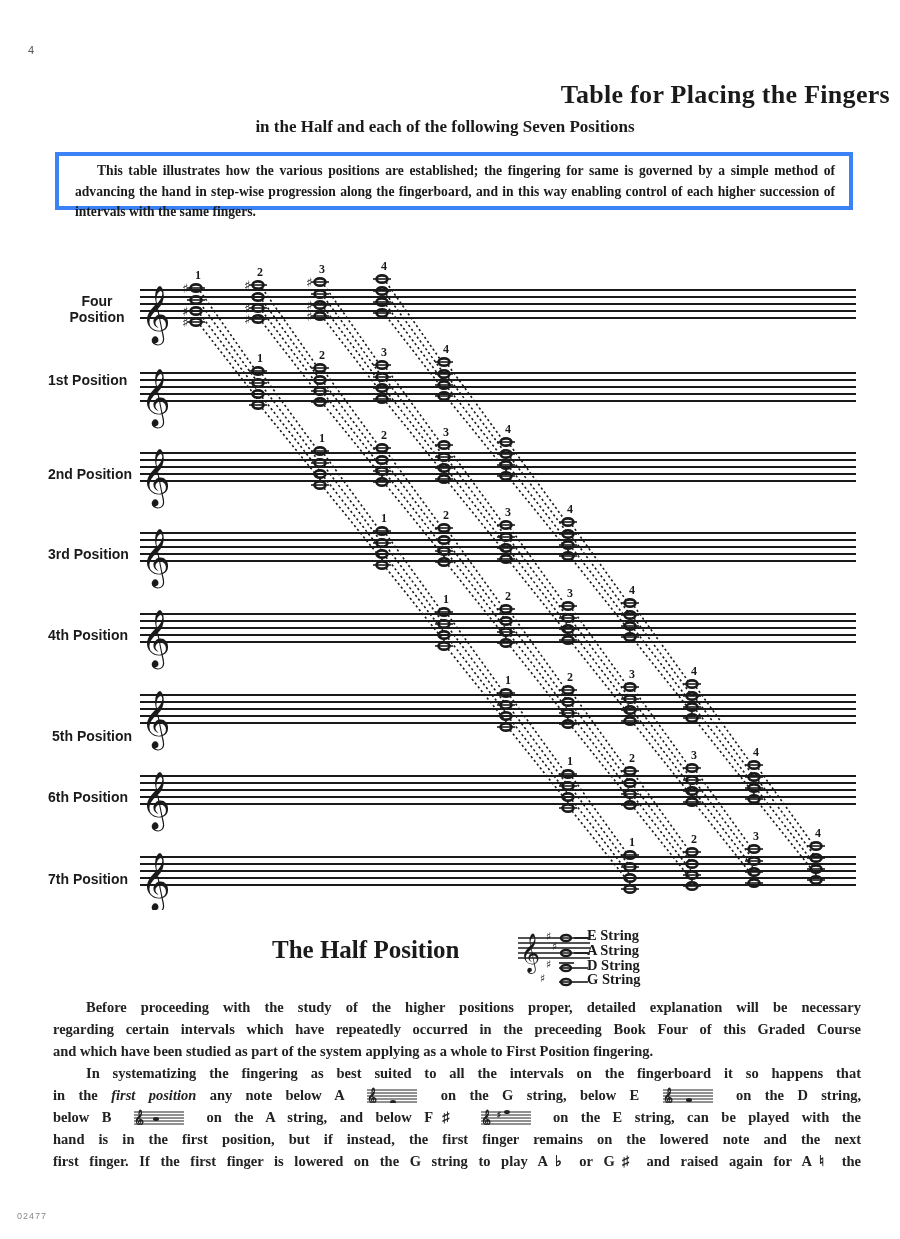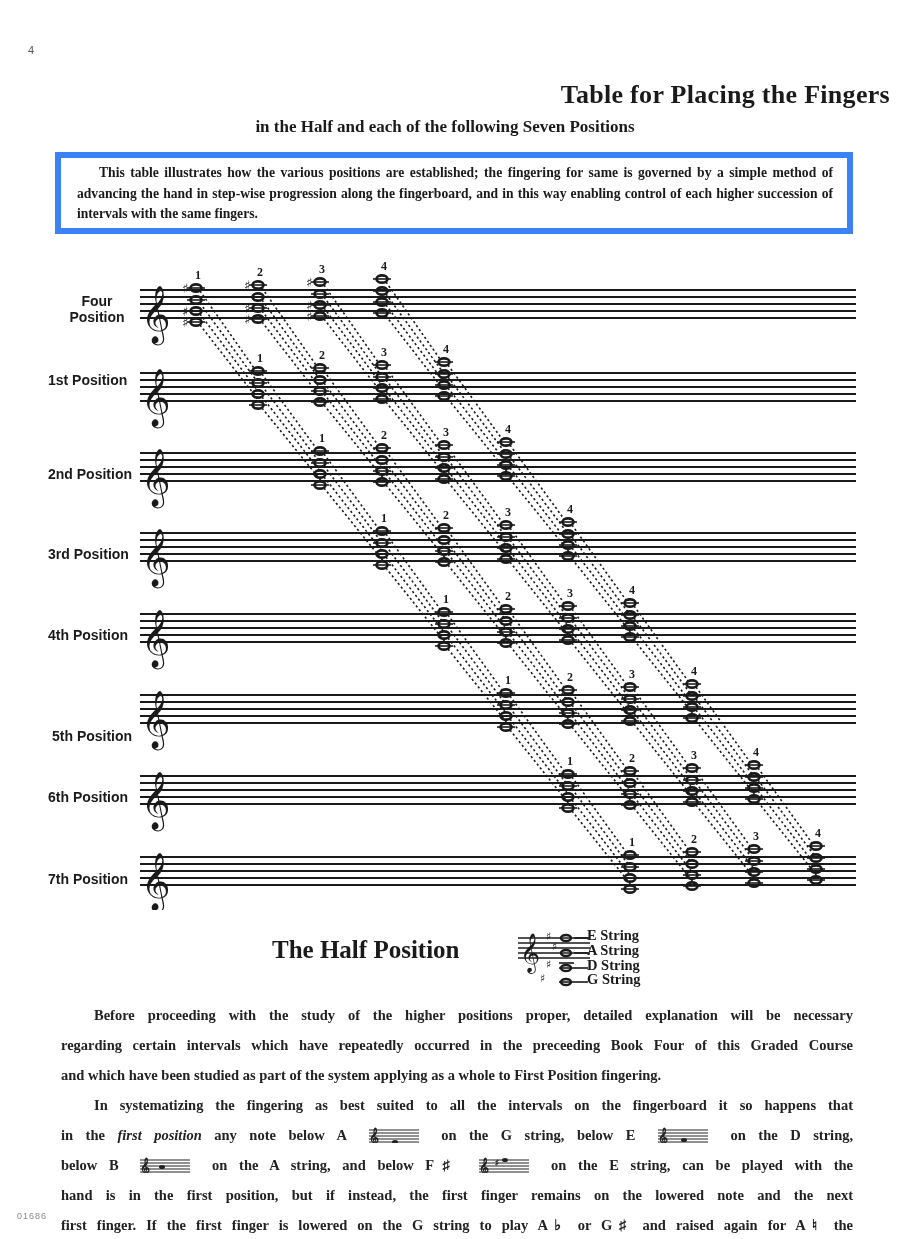--- a/index.html
+++ b/index.html
@@ -1,26 +1,26 @@
 <!DOCTYPE html>
 <html><head>
 <meta charset="utf-8">
 <style>
   html, body { margin: 0; padding: 0; background: #ffffff; }
   body { width: 900px; height: 1239px; position: relative; overflow: hidden; color: #1a1a1a; font-family: "DejaVu Serif", serif; }
   .page-num { position: absolute; left: 28px; top: 44px; font-size: 11px; color: #555; font-family: "Liberation Sans", sans-serif; }
   .title { position: absolute; left: 0; width: 890px; top: 80px; text-align: right; font-family: "Liberation Serif", serif; font-size: 26px; font-weight: bold; letter-spacing: 0.3px; }
   .subtitle { position: absolute; left: 0; width: 890px; top: 117px; text-align: center; font-family: "Liberation Serif", serif; font-size: 17px; font-weight: bold; }
-  .intro-box { position: absolute; left: 55px; top: 152px; width: 798px; height: 82px; border: 6px solid #3b82f6; box-sizing: border-box; padding: 5px 14px 4px 16px; font-family: "Liberation Serif", serif; font-weight: bold; font-size: 13.6px; line-height: 20.5px; text-align: justify; text-indent: 22px; }
+  .intro-box { position: absolute; left: 55px; top: 152px; width: 798px; height: 58px; border: 4px solid #3b82f6; box-sizing: border-box; padding: 5px 14px 4px 16px; font-family: "Liberation Serif", serif; font-weight: bold; font-size: 13.6px; line-height: 20.5px; text-align: justify; text-indent: 22px; }
   .staff-label { position: absolute; font-family: "Liberation Sans", sans-serif; font-size: 14px; font-weight: bold; text-align: center; line-height: 16px; color: #1a1a1a; }
   svg.music { position: absolute; left: 0; top: 0; }
   .half-heading { position: absolute; left: 272px; top: 936px; font-family: "Liberation Serif", serif; font-size: 25px; font-weight: bold; }
   .string-labels { position: absolute; left: 587px; top: 928px; font-family: "Liberation Serif", serif; font-size: 14.5px; font-weight: bold; line-height: 14.8px; }
   .body-text { position: absolute; left: 53px; top: 996px; width: 808px; font-family: "Liberation Serif", serif; font-size: 14.5px; font-weight: bold; line-height: 22px; color: #222; }
-  .body-text p { margin: 8px; text-align: justify; text-align-last: justify; }
+  .body-text p { margin: 0; text-align: justify; text-align-last: justify; }
   .body-text p.ind { text-indent: 33px; }
   .body-text p.last { text-align-last: left; }
   .ital { font-style: italic; }
   .mini-staff { display: inline-block; width: 50px; height: 16px; vertical-align: -3px; margin: 0 10px; }
   .footer-code { position: absolute; left: 17px; top: 1211px; font-family: "Liberation Sans", sans-serif; font-size: 9px; color: #888; letter-spacing: 1px; }
 </style>
 </head>
 <body>
 
 <div class="page-num">4</div>
@@ -610,13 +610,13 @@
         <text x="0" y="16" font-size="17" fill="#222">𝄞</text>
         <text x="16" y="8" font-size="8" fill="#222">♯</text>
         <ellipse cx="26" cy="3" rx="3" ry="2" fill="#222"></ellipse>
       </svg>
     <span>on the E string, can be played with the</span>
   </p>
   <p>hand is in the first position, but if instead, the first finger remains on the lowered note and the next</p>
   <p>first finger. If the first finger is lowered on the G string to play A♭ or G♯ and raised again for A♮ the</p>
 </div>
 
-<div class="footer-code">01686</div>
+<div class="footer-code">02477</div>
 
 </body></html>

